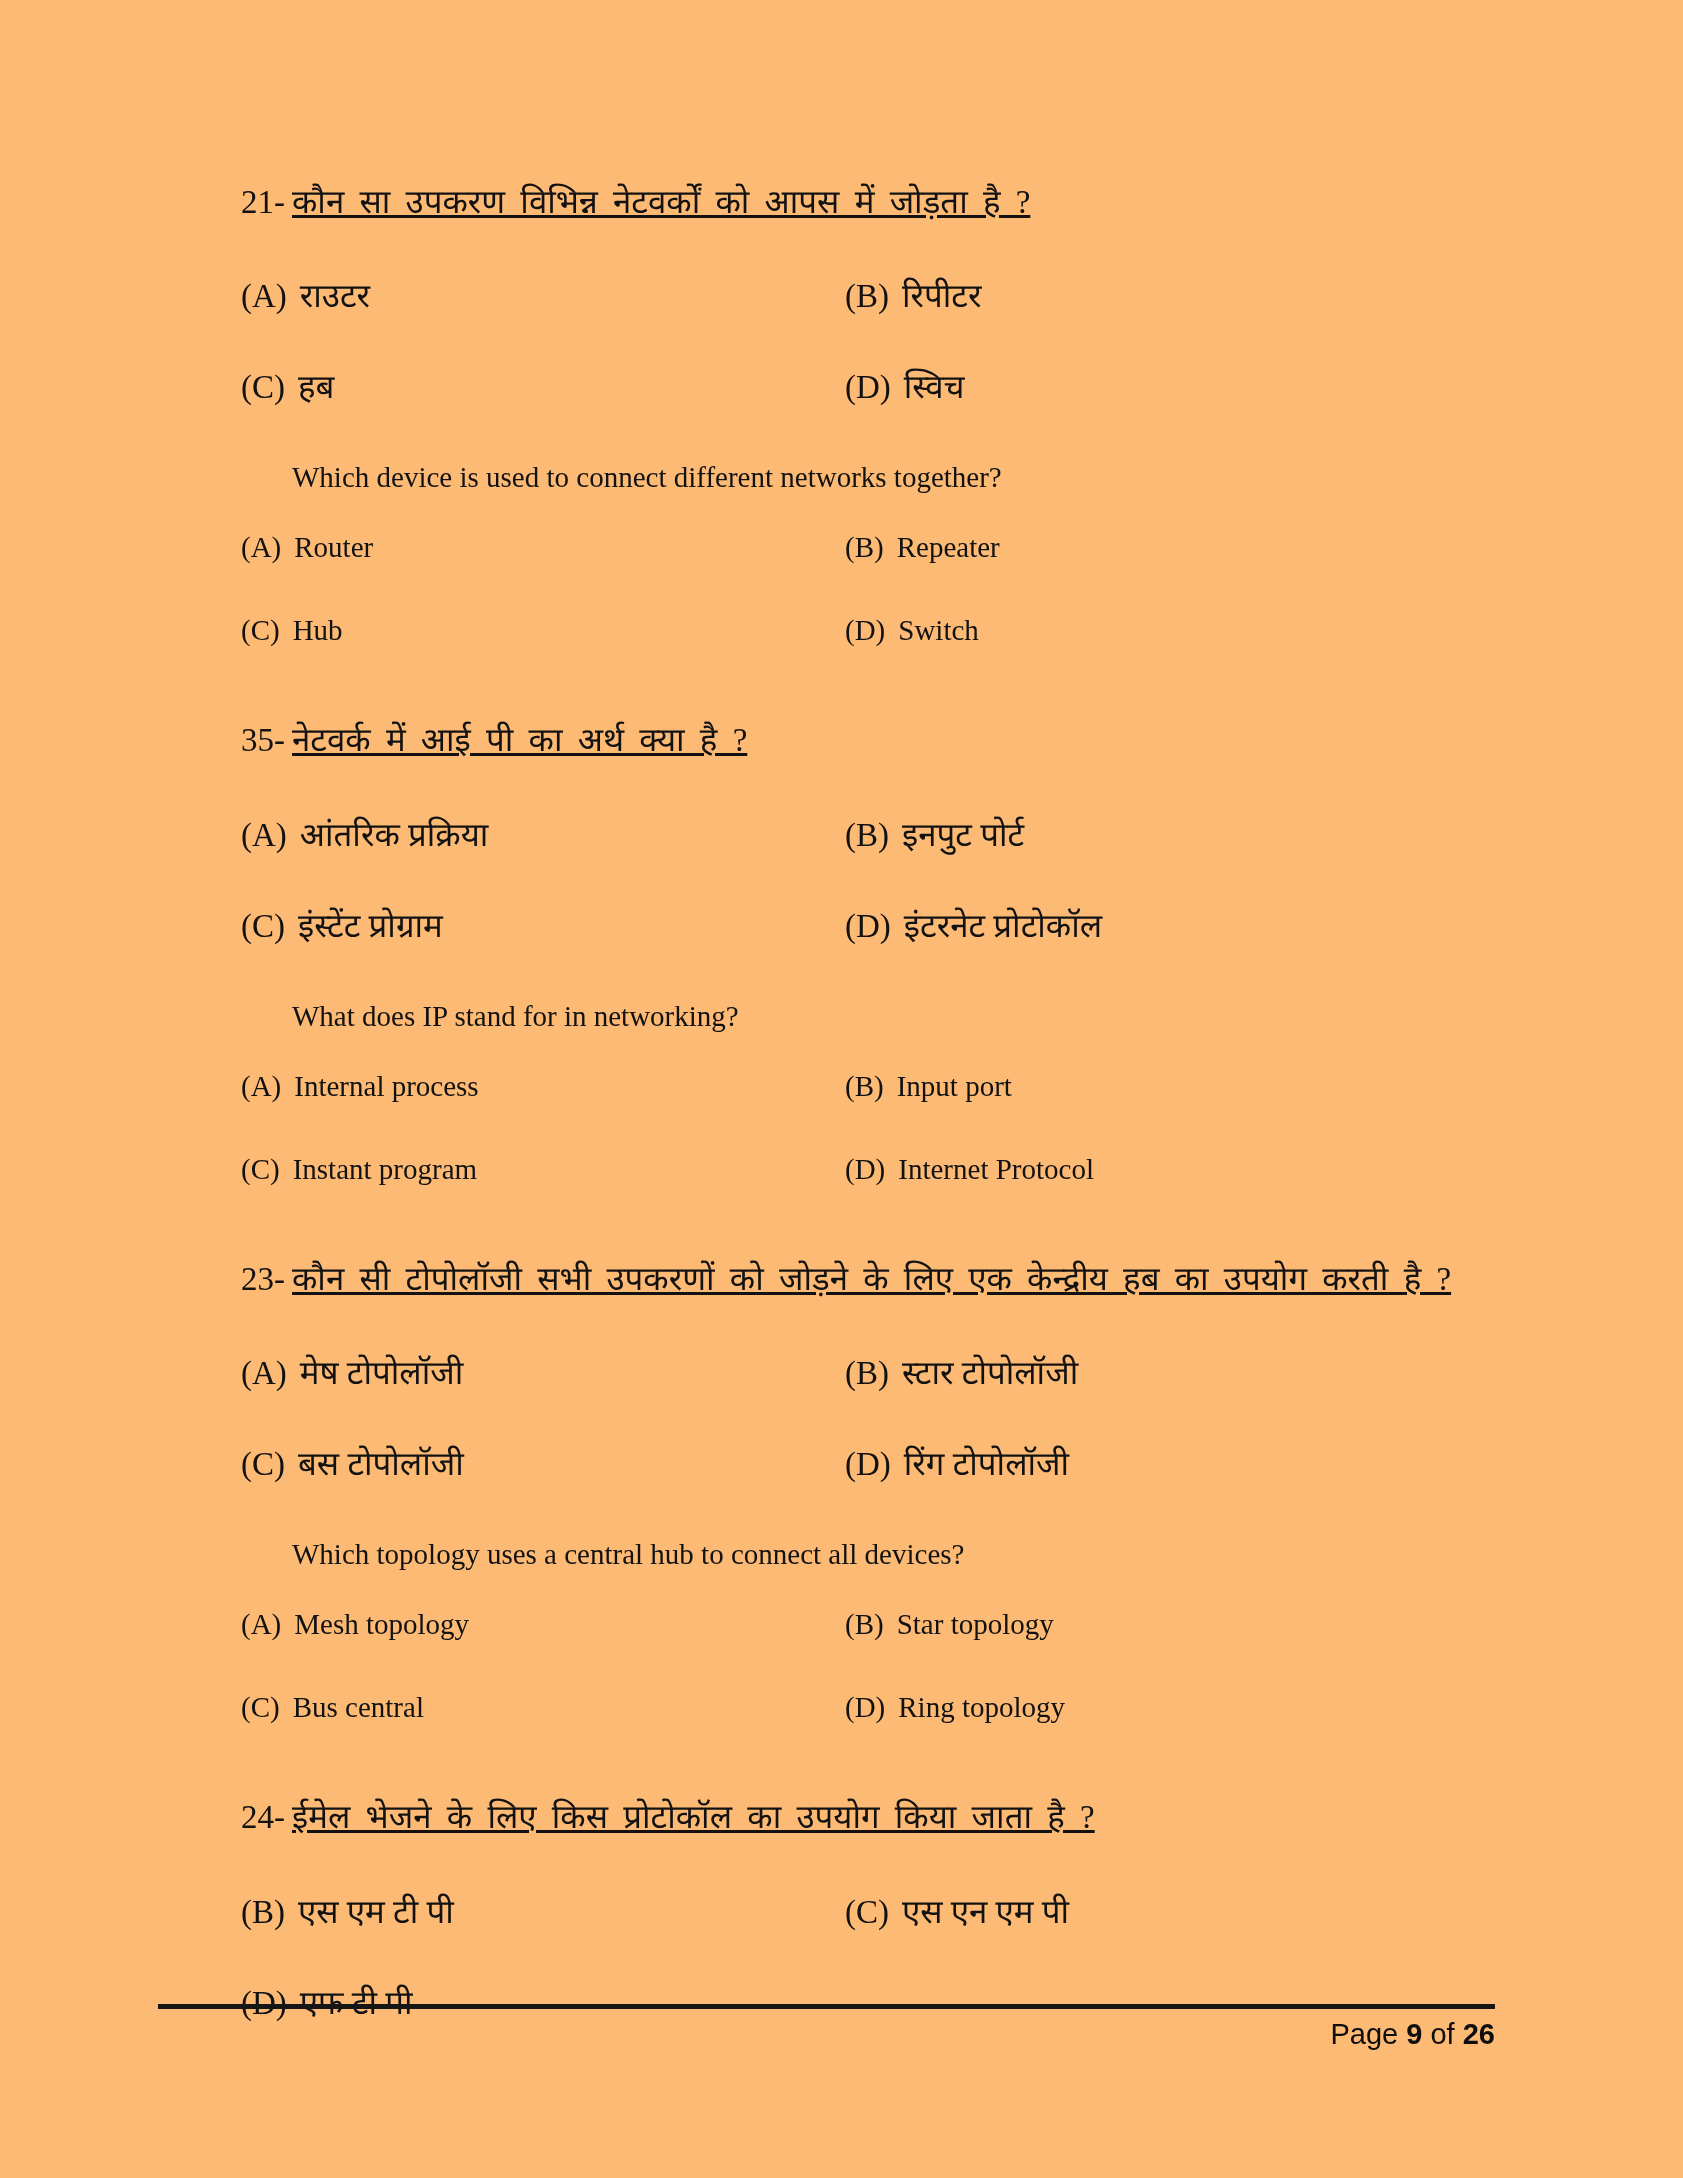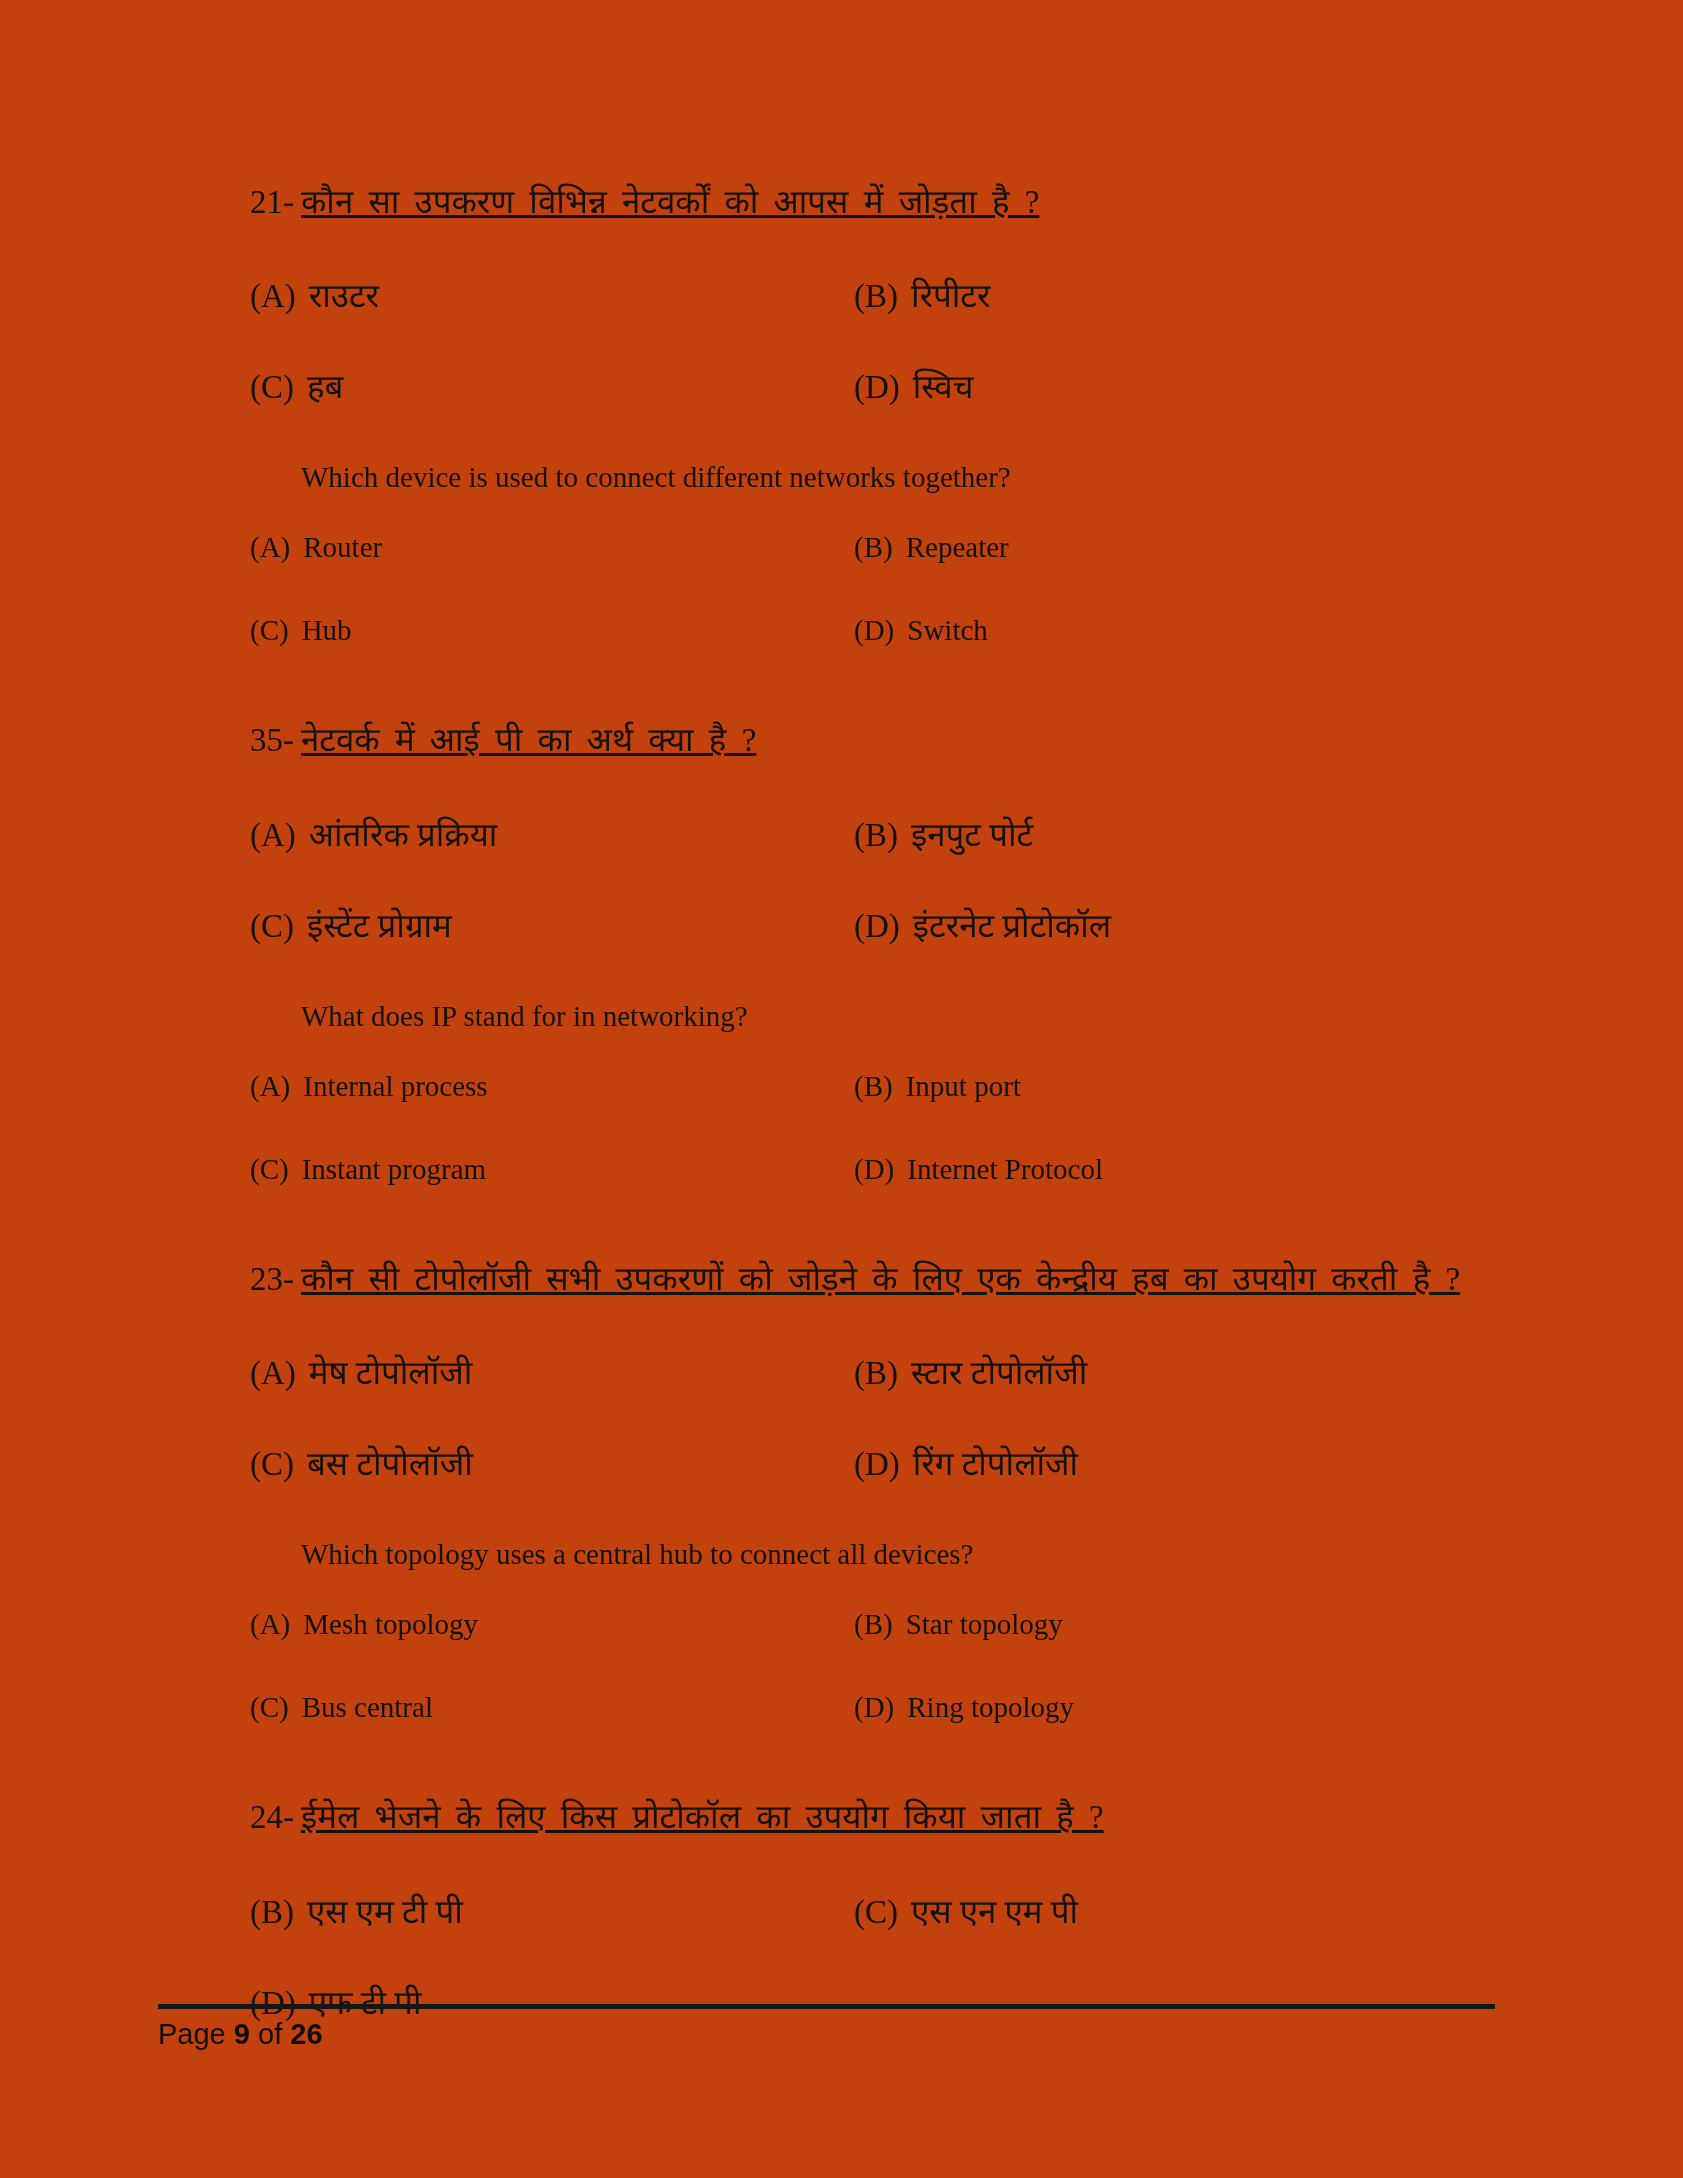--- a/index.html
+++ b/index.html
@@ -4,21 +4,21 @@
 <style>
   html, body { margin: 0; padding: 0; background: #ffffff; }
   body {
     width: 1683px; height: 2178px;
     position: relative;
     font-family: "Liberation Serif", "DejaVu Serif", serif;
     color: #121212;
     box-sizing: border-box;
     overflow: hidden;
   }
-  .page { position: absolute; inset: 0; background: #c2410c; padding-left: 9px; }
+  .page { position: absolute; inset: 0; background: #fdba74; }
   .content { padding: 170px 188px 0 241px; }
 
   .qblock { margin-bottom: 61px; }
 
   .q-line.hindi {
     display: flex;
     font-size: 33px;
     line-height: 1.95;
     margin-bottom: 38px;
   }
@@ -42,21 +42,21 @@
   }
 
   .qblock .opts.hindi:last-child { margin-bottom: 0; }
 
   .footer {
     position: absolute;
     left: 158px;
     top: 2004px;
     width: 1337px;
     border-top: 5px solid #161616;
-    text-align: left;
+    text-align: right;
     padding-top: 9px;
     font-family: "Liberation Sans", "DejaVu Sans", sans-serif;
     font-size: 29px;
     color: #0e0e0e;
   }
   .footer .b { font-weight: 700; }
 </style>
 </head>
 <body>
 

